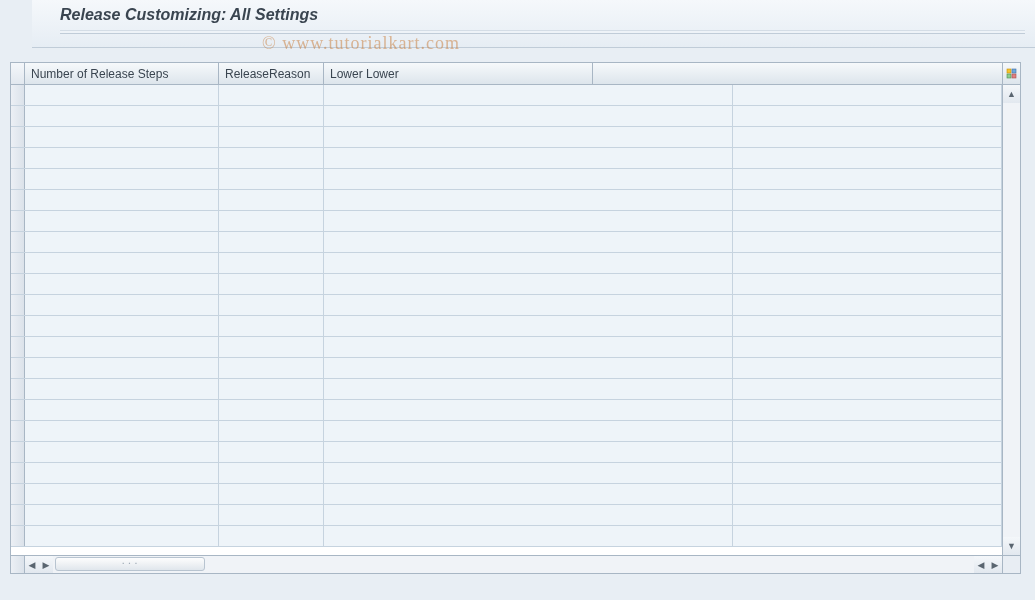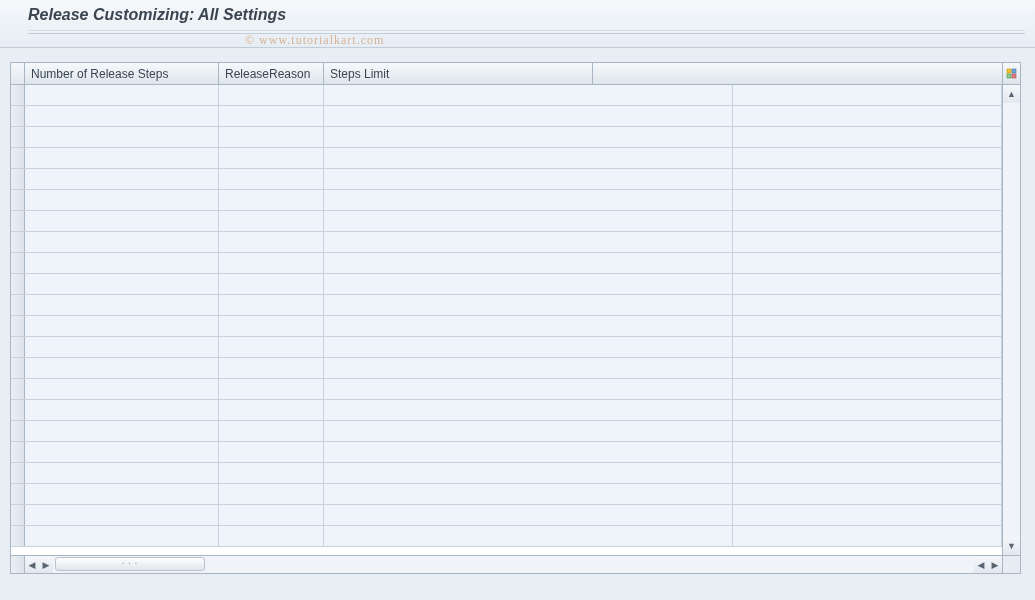--- a/index.html
+++ b/index.html
@@ -10,39 +10,40 @@
       width: 1035px;
       height: 600px;
       overflow: hidden;
       position: relative;
     }
     .title-bar {
       background: linear-gradient(to bottom, #f5f8fb 0%, #e6edf4 100%);
       border-bottom: 1px solid #c0ccd8;
       padding: 6px 10px 8px 28px;
       height: 48px;
+      margin-left: 32px;
     }
     .page-title {
       font-weight: bold;
       font-style: italic;
       font-size: 16px;
       color: #3a4550;
     }
     .title-divider {
       height: 4px;
       border-top: 1px solid #d4dde6;
       border-bottom: 1px solid #c0ccd8;
       margin-top: 6px;
       background: #eef3f8;
     }
     .watermark {
       position: absolute;
       top: 33px;
-      left: 245px;
-      font-size: 12px;
+      left: 262px;
+      font-size: 18px;
       font-family: Georgia, serif;
       color: rgba(200, 120, 50, 0.5);
       pointer-events: none;
       letter-spacing: 1px;
     }
     .content-area {
       padding: 14px 2px 8px 10px;
     }
     .table-wrap {
       display: flex;
@@ -178,21 +179,21 @@
 
 <div class="watermark">© www.tutorialkart.com</div>
 
 <div class="content-area">
   <div class="table-wrap">
     <div class="table-main">
       <div class="header-row">
         <div class="row-selector-header"></div>
         <div class="col-header col-steps">Number of Release Steps</div>
         <div class="col-header col-reason">ReleaseReason</div>
-        <div class="col-header col-limit">Steps Limit</div>
+        <div class="col-header col-limit">Lower Lower</div>
       </div>
       <div class="data-body" id="data-body">
           <div class="data-row">
             <div class="row-selector"></div>
             <div class="data-cell col-steps"></div>
             <div class="data-cell col-reason"></div>
             <div class="data-cell col-attr"></div>
             <div class="data-cell col-limit"></div>
           </div>
           <div class="data-row">

